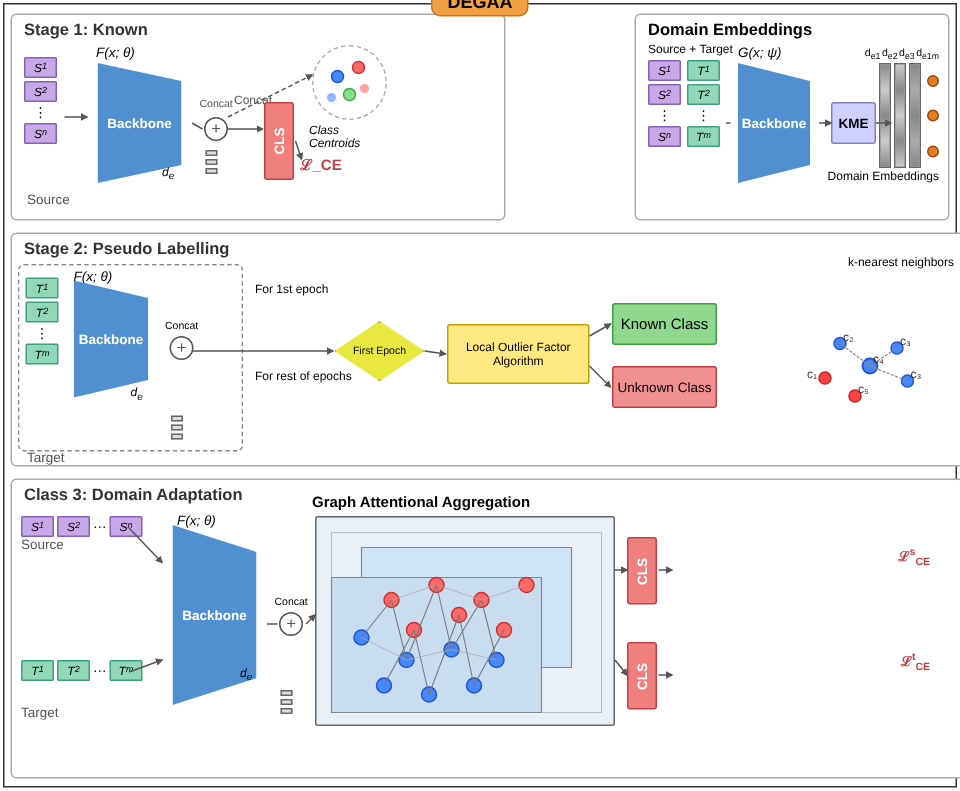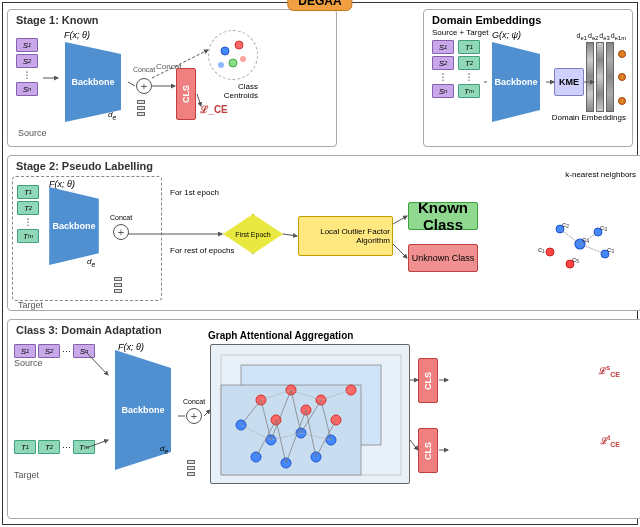--- a/index.html
+++ b/index.html
@@ -121,22 +121,21 @@
       border: 1px solid #c04040;
       color: #fff;
       font-weight: bold;
       font-size: 9px;
     }
 
     
     .known-box {
       background: #90d890;
       border: 1px solid #40a040;
-      font-size: 15px;
-      font-weight: bold;
+      font-size: 10px;
     }
 
     
     .unknown-box {
       background: #f09090;
       border: 1px solid #c04040;
       font-size: 9px;
     }
 
     
@@ -306,21 +305,21 @@
     <div style="position:absolute;top:20px;left:200px;width:50px;height:50px;border:1.5px dashed #aaa;border-radius:50%;display:flex;align-items:center;justify-content:center;">
 
       <svg width="44" height="44">
         <circle cx="14" cy="18" r="4" fill="#4488ff" stroke="#2255cc" stroke-width="1"></circle>
         <circle cx="28" cy="12" r="4" fill="#ff6666" stroke="#cc3333" stroke-width="1"></circle>
         <circle cx="22" cy="30" r="4" fill="#88dd88" stroke="#44aa44" stroke-width="1"></circle>
         <circle cx="10" cy="32" r="3" fill="#4488ff" opacity="0.6"></circle>
         <circle cx="32" cy="26" r="3" fill="#ff6666" opacity="0.6"></circle>
       </svg>
     </div>
-    <div style="position:absolute;top:72px;left:198px;font-size:8px;text-align:right;width:52px;">Class
+    <div style="position:absolute;top:72px;left:198px;font-size:8px;text-align:left;width:52px;font-style:italic;">Class
 Centroids</div>
 
     <svg class="svg-overlay" width="330" height="138">
 
       <line x1="35" y1="68" x2="50" y2="68" stroke="#555" stroke-width="1" marker-end="url(#arr)"></line>
 
       <line x1="120" y1="72" x2="127" y2="76" stroke="#555" stroke-width="1"></line>
 
       <line x1="144" y1="76" x2="167" y2="76" stroke="#555" stroke-width="1" marker-end="url(#arr)"></line>
 
@@ -457,21 +456,21 @@
 epoch</div>
 
     <div style="position:absolute;top:90px;left:162px;font-size:8px;">For rest
 of epochs</div>
 
     <div class="diamond" style="left:215px;top:58px;">
       <span style="font-size:7px;text-align:center;">First
 Epoch</span>
     </div>
 
-    <div class="box lof-box" style="left:290px;top:60px;width:95px;height:40px;text-align:right;">Local Outlier
+    <div class="box lof-box" style="left:290px;top:60px;width:95px;height:40px;">Local Outlier
 Factor Algorithm</div>
 
     <div class="box known-box" style="left:400px;top:46px;width:70px;height:28px;">Known
 Class</div>
 
     <div class="box unknown-box" style="left:400px;top:88px;width:70px;height:28px;">Unknown
 Class</div>
 
     <div style="position:absolute;top:14px;right:6px;font-size:8px;">k-nearest neighbors</div>
 

